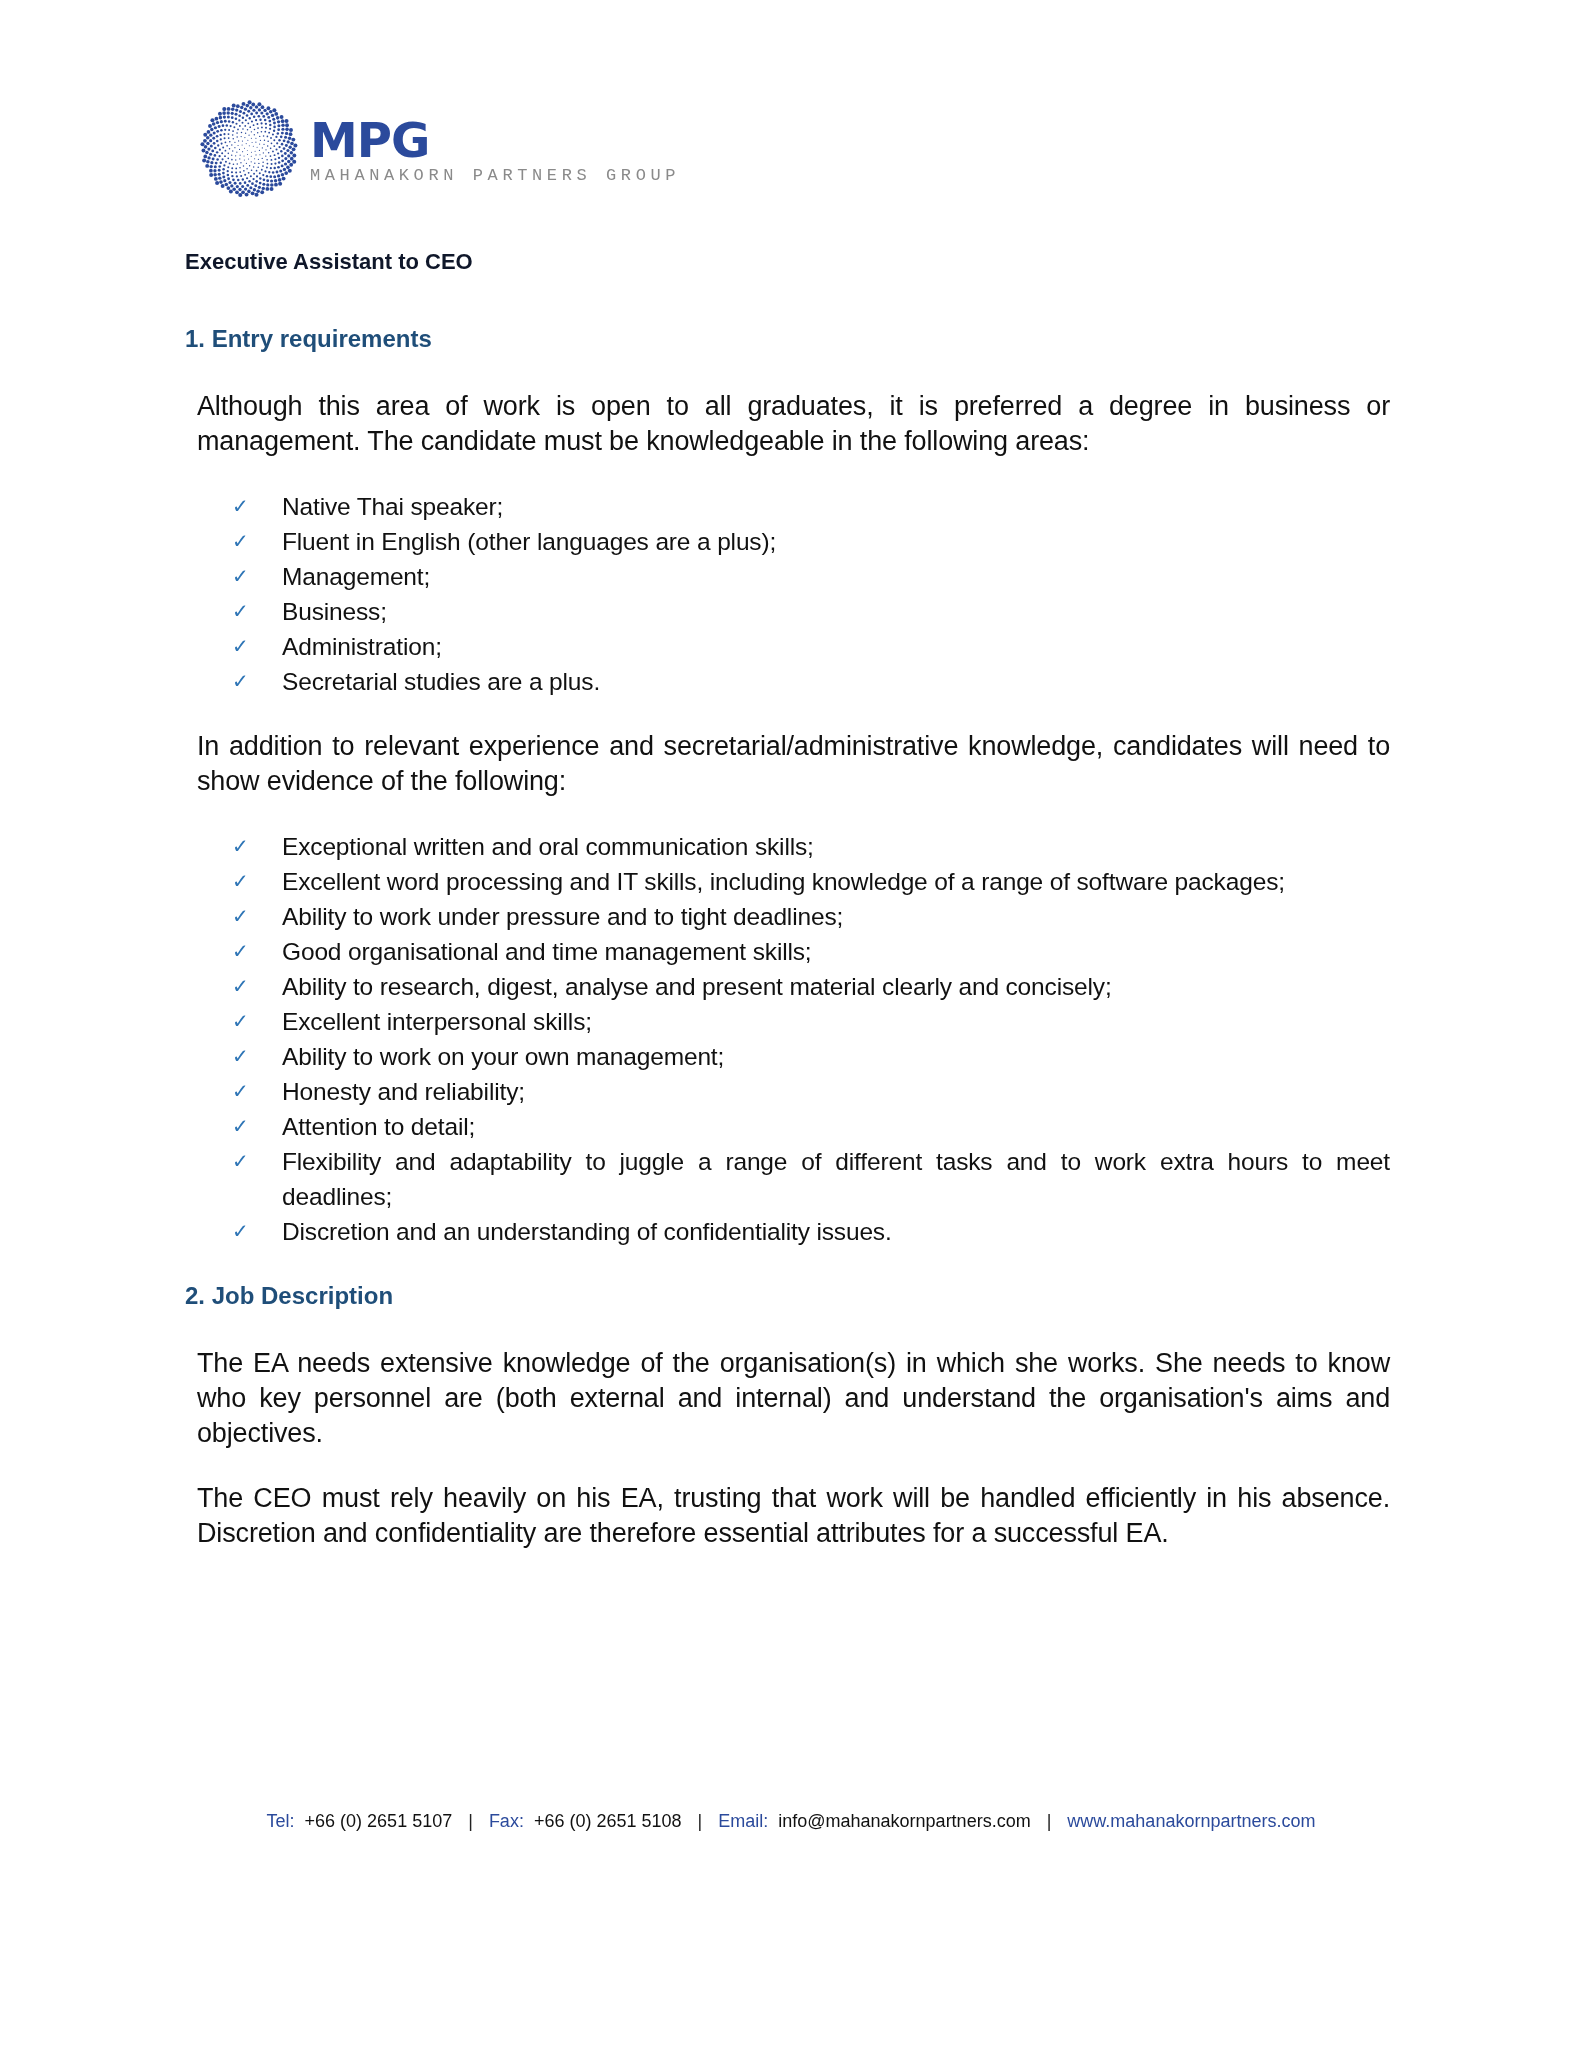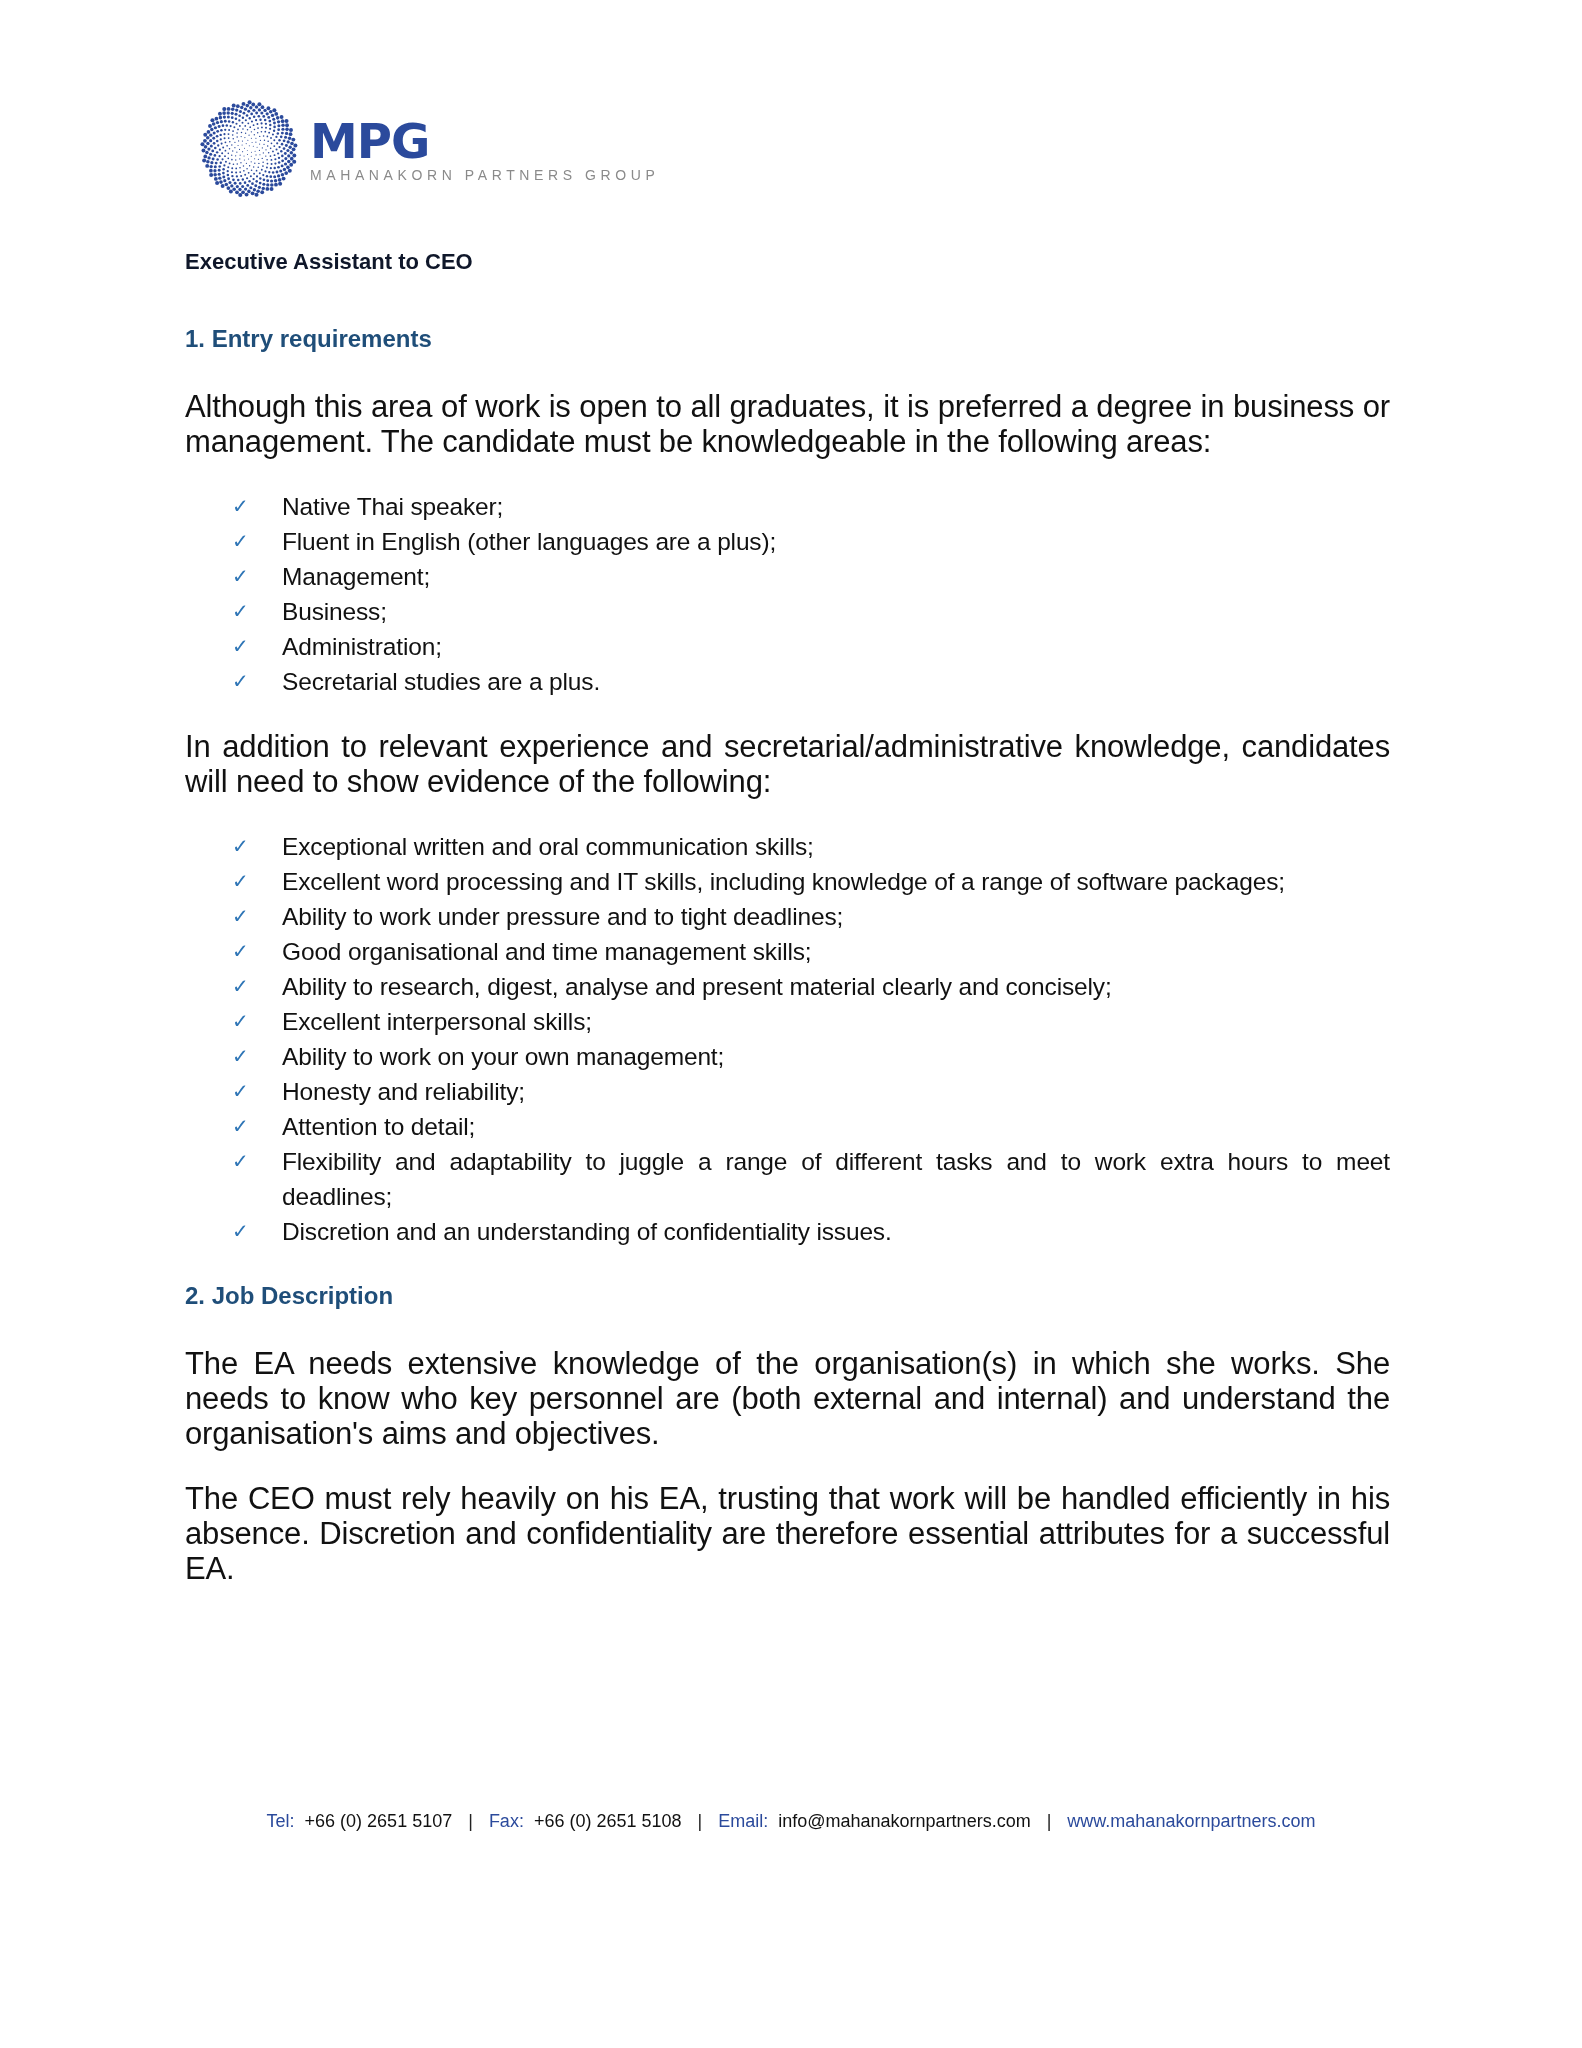--- a/index.html
+++ b/index.html
@@ -34,22 +34,22 @@
     }
     .logo-mpg {
       font-family: "DejaVu Sans", sans-serif;
       font-weight: bold;
       font-size: 48px;
       color: #2b4a9c;
       letter-spacing: -1px;
       line-height: 44px;
     }
     .logo-sub {
-      font-family: Liberation Sans, sans-serif;
-      font-size: 14px;
+      font-family: Liberation Mono, monospace;
+      font-size: 17px;
       letter-spacing: 4.6px;
       color: #8a8a8a;
       margin-top: 4px;
     }
     .content {
       position: absolute;
       left: 185px;
       top: 244px;
       width: 1205px;
     }
@@ -61,24 +61,24 @@
       line-height: 36px;
     }
     .section-heading {
       font-size: 24px;
       font-weight: bold;
       color: #1f4e79;
       margin: 8px 0 33px 0;
       line-height: 34px;
     }
     .para {
-      font-size: 31px;
+      font-size: 27px;
       line-height: 35px;
       text-align: justify;
-      margin: 0 0 30px 0;
+      margin: 0 0 30px 12px;
       letter-spacing: -0.15px;
     }
     .check-list {
       list-style: none;
       margin: 0 0 30px 0;
       padding: 0;
     }
     .check-item {
       display: flex;
       font-size: 24.5px;

